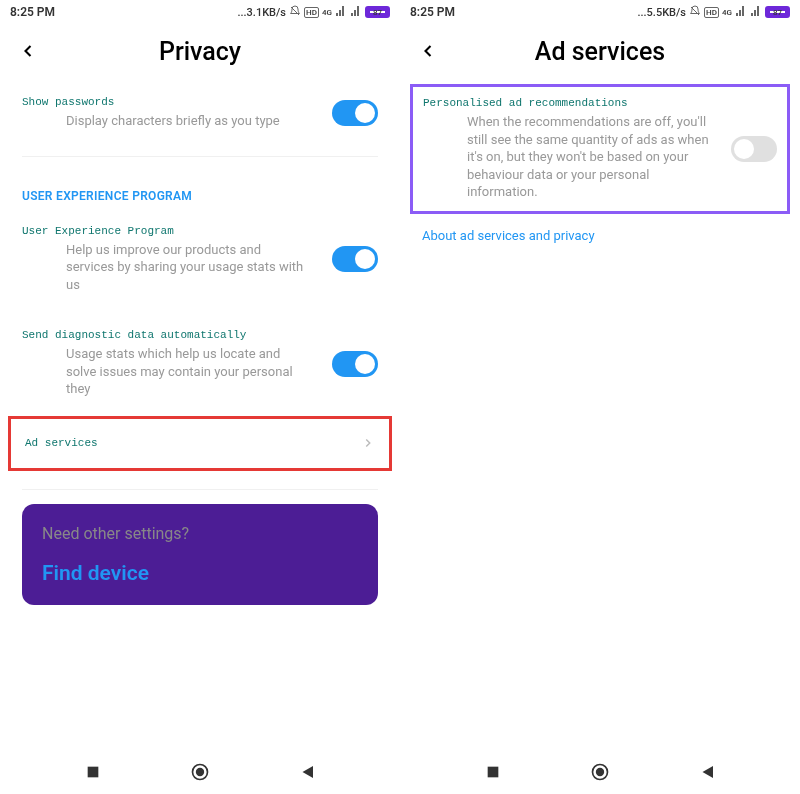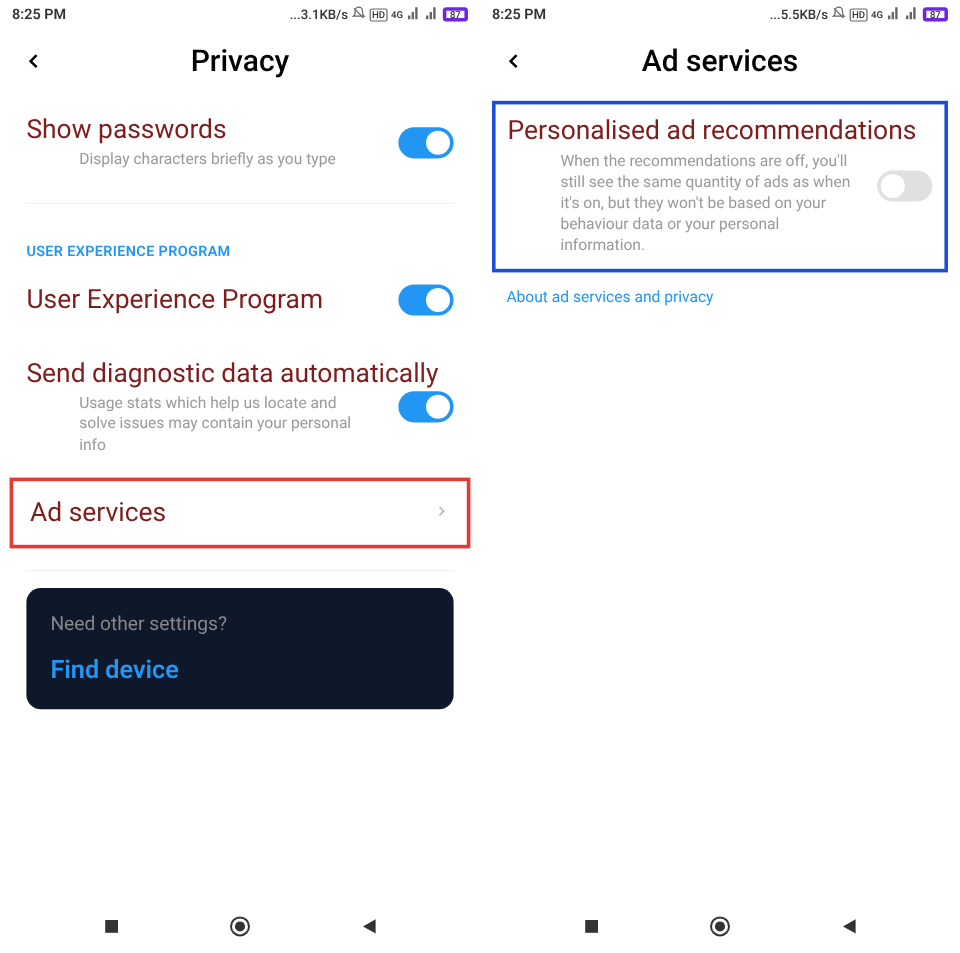--- a/index.html
+++ b/index.html
@@ -37,21 +37,21 @@
       position: absolute;
       left: 0; right: 0;
       text-align: center;
       font-size: 25px;
       font-weight: 500;
       color: #000;
       pointer-events: none;
     }
     .content { flex: 1; overflow-y: auto; padding: 0 22px; }
     .setting-item { padding: 18px 0; position: relative; }
-    .setting-title { font-size: 22px; color: #7f1d1d; font-weight: 400; }
+    .setting-title { font-size: 11px; color: #0f766e; font-weight: 400; font-family: Liberation Mono, monospace; }
     .setting-desc { font-size: 13px; color: #999; margin-top: 4px; line-height: 1.35; padding-right: 70px; margin-left: 44px; }
     .toggle {
       position: absolute;
       right: 0;
       top: 50%;
       transform: translateY(-50%);
       width: 46px;
       height: 26px;
       border-radius: 13px;
       background: #2196F3;
@@ -65,42 +65,42 @@
       border-radius: 50%;
       top: 3px; right: 3px;
     }
     .toggle.off .toggle-knob { right: auto; left: 3px; }
     .section-header { font-size: 12px; font-weight: 600; color: #2196F3; padding: 24px 0 4px; letter-spacing: 0.3px; }
     .divider { height: 1px; background: #f0f0f0; margin: 8px 0; }
     .chevron-item { display: flex; align-items: center; justify-content: space-between; padding: 18px 0; cursor: pointer; }
     .chevron-item .setting-title { flex: 1; }
     .chevron { color: #ccc; font-size: 18px; }
     .highlight-red { border: 3px solid #e53935; margin: 0 -14px; padding: 14px; }
-    .highlight-red-r { border: 3px solid #1d4ed8; }
+    .highlight-red-r { border: 3px solid #8b5cf6; }
     .card {
-      background: #0f172a;
+      background: #4c1d95;
       border-radius: 12px;
       padding: 20px;
       margin-top: 14px;
     }
     .card-title { font-size: 16px; color: #888; }
     .card-link { font-size: 21px; color: #2196F3; font-weight: 600; margin-top: 18px; display: block; cursor: pointer; }
     .about-link { font-size: 13px; color: #2196F3; padding: 6px 0 0; cursor: pointer; }
     .nav-bar {
       height: 44px;
       display: flex;
       align-items: center;
       justify-content: space-around;
       padding: 0 40px;
     }
     .nav-btn { width: 22px; height: 22px; display: flex; align-items: center; justify-content: center; cursor: pointer; color: #333; }
     .batt {
       display: inline-flex;
       align-items: center;
-      border: 3px solid #6d28d9;
+      border: 5px solid #6d28d9;
       border-radius: 3px;
       padding: 0 3px;
       font-size: 8px;
       height: 12px;
     }
     .desc-right { padding-right: 60px; }
   </style>
 </head>
 <body>
 
@@ -152,28 +152,29 @@
           <div class="toggle-knob"></div>
         </div>
     </div>
 
     <div class="divider"></div>
 
     <div class="section-header">USER EXPERIENCE PROGRAM</div>
 
     <div class="setting-item">
       <div class="setting-title">User Experience Program</div>
+      <div class="setting-desc">Help us improve our products and services by sharing your usage stats with us</div>
       <div class="toggle">
           <div class="toggle-knob"></div>
         </div>
     </div>
 
     <div class="setting-item">
       <div class="setting-title">Send diagnostic data automatically</div>
-      <div class="setting-desc">Usage stats which help us locate and solve issues may contain your personal info</div>
+      <div class="setting-desc">Usage stats which help us locate and solve issues may contain your personal they</div>
       <div class="toggle">
           <div class="toggle-knob"></div>
         </div>
     </div>
 
     <div class="highlight-red">
       <div class="chevron-item" style="padding:0">
         <div class="setting-title">Ad services</div>
         <div class="chevron">
           <svg width="14" height="14" viewBox="0 0 24 24" fill="none" stroke="#bbb" stroke-width="2.5">

